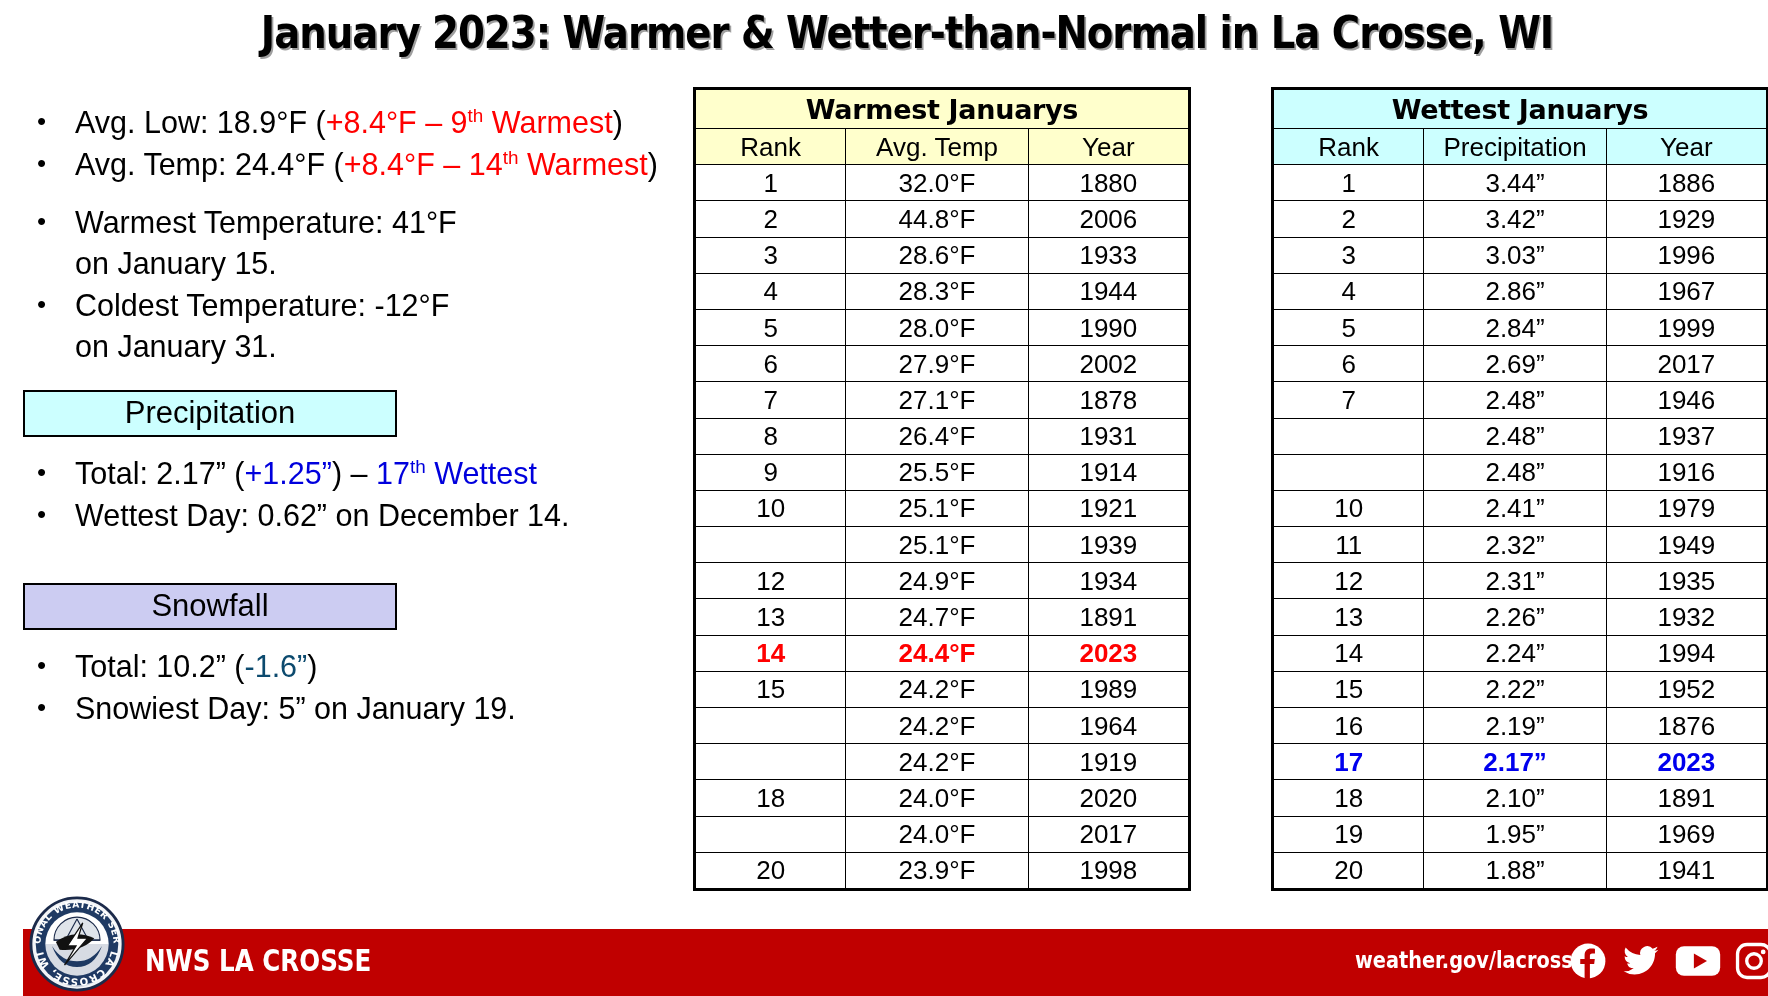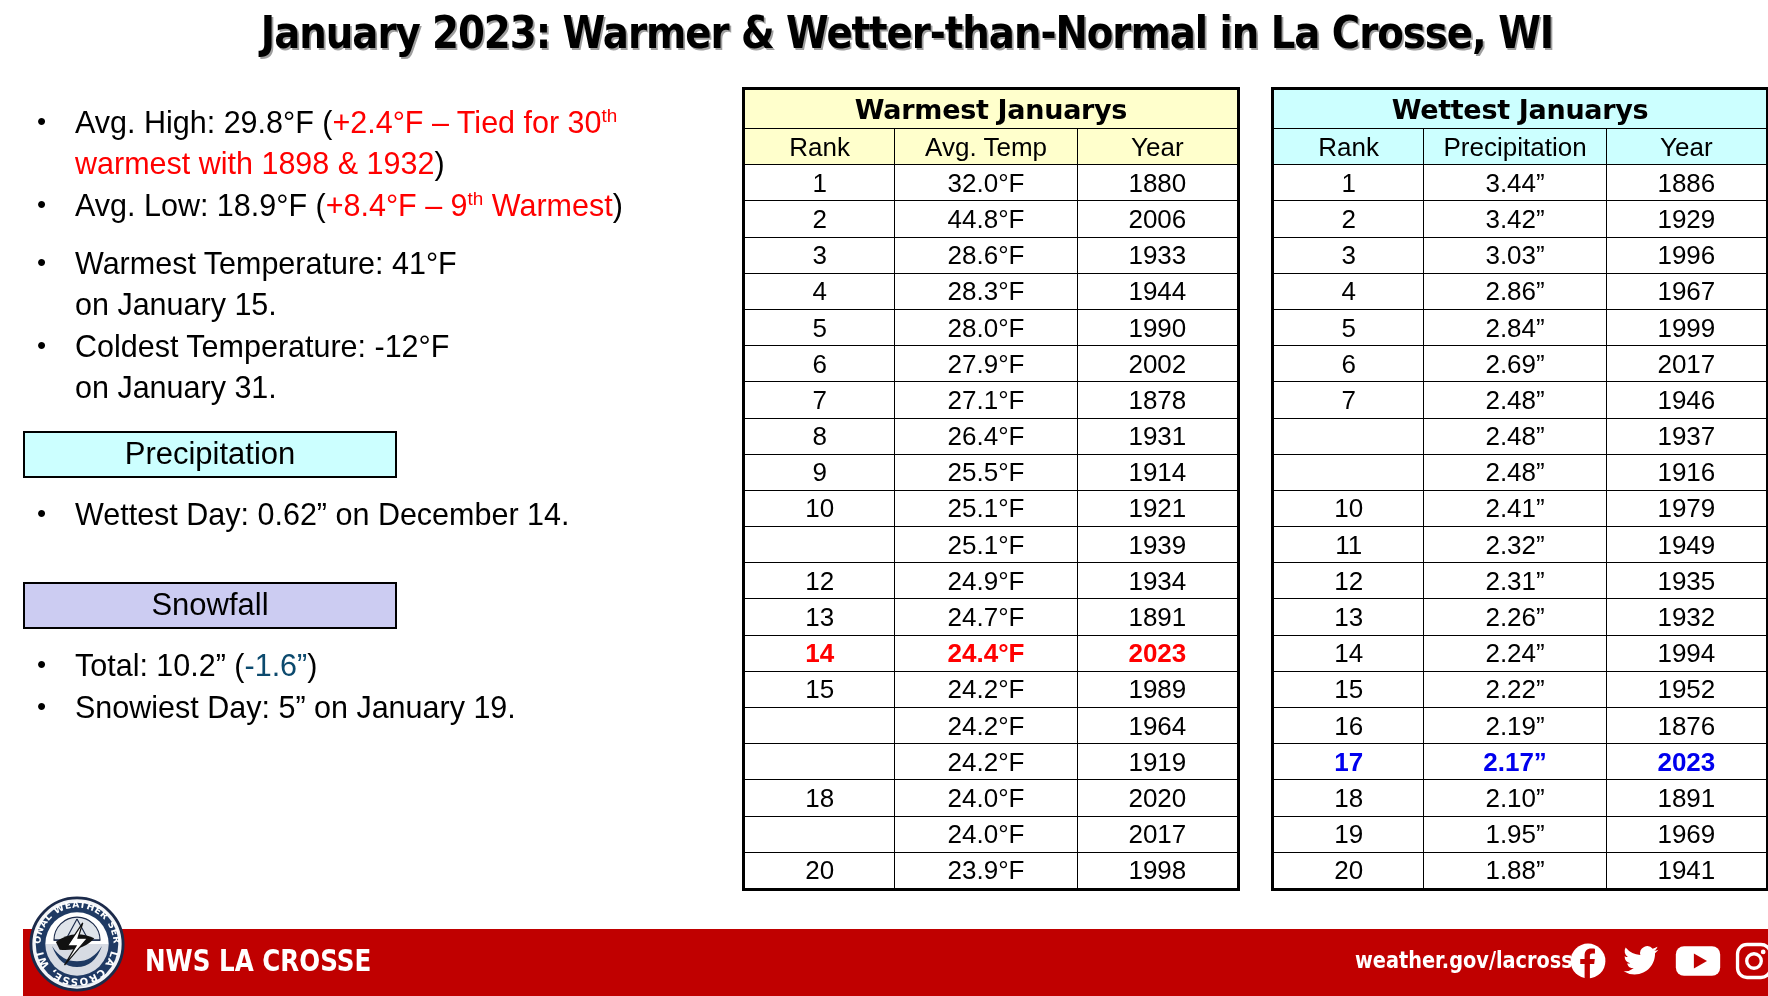--- a/index.html
+++ b/index.html
@@ -80,21 +80,21 @@
   sup { font-size: 0.62em; vertical-align: super; line-height: 0; }
 
   .gap-sm { height: 16px; }
   .gap-md { height: 22px; }
 
   
   .tbl-wrap {
     position: absolute;
     border: 2px solid #000000;
   }
-  #warmest-table-wrap { top: 87px; left: 719px;  width: 498px; }
+  #warmest-table-wrap { top: 87px; left: 670px;  width: 498px; }
   #wettest-table-wrap { top: 87px; left: 1248px; width: 498px; }
 
   table.rank-table {
     border-collapse: collapse;
     width: 100%;
     table-layout: fixed;
   }
   table.rank-table td, table.rank-table th {
     border: 1px solid #000000;
     text-align: center;
@@ -177,41 +177,44 @@
 
   <div class="title">January 2023: Warmer &amp; Wetter-than-Normal in La Crosse, WI</div>
 
   <div class="left-col">
 
 
     <div class="gap-sm"></div>
 
     <ul class="bullets">
       <li>
-        <span>Avg. High:  29.8°F (</span><span class="red">+2.4°F – Tied for 30</span><sup class="red">th</sup><span class="red"> warmest with 1898 &amp; 1932</span><span>)</span>
+        <span>Avg. Low:  18.9°F (</span><span class="red">+8.4°F – 9</span><sup class="red">th</sup><span class="red"> Warmest</span><span>)</span>
       </li>
       <li>
-        <span>Avg. Low:  18.9°F (</span><span class="red">+8.4°F – 9</span><sup class="red">th</sup><span class="red"> Warmest</span><span>)</span>
+        <span>Avg. Temp:  24.4°F (</span><span class="red">+8.4°F – 14</span><sup class="red">th</sup><span class="red"> Warmest</span><span>)</span>
       </li>
     </ul>
 
     <div class="gap-sm"></div>
 
     <ul class="bullets">
       <li style="width:460px;">Warmest Temperature: 41°F on January 15.</li>
       <li style="width:460px;">Coldest Temperature: -12°F on January 31.</li>
     </ul>
 
     <div class="gap-md"></div>
 
     <div class="section-box box-precip" style="background: rgb(204, 255, 255);">Precipitation</div>
 
     <div class="gap-sm"></div>
 
     <ul class="bullets">
+      <li>
+        <span>Total:  2.17” (</span><span class="blue">+1.25”</span><span>) – </span><span class="blue">17</span><sup class="blue">th</sup><span class="blue"> Wettest</span>
+      </li>
       <li>Wettest Day: 0.62” on December 14.</li>
     </ul>
 
     <div style="height:46px;"></div>
 
     <div class="section-box box-snow" style="background: rgb(204, 204, 242);">Snowfall</div>
 
     <div class="gap-sm"></div>
 
     <ul class="bullets">

